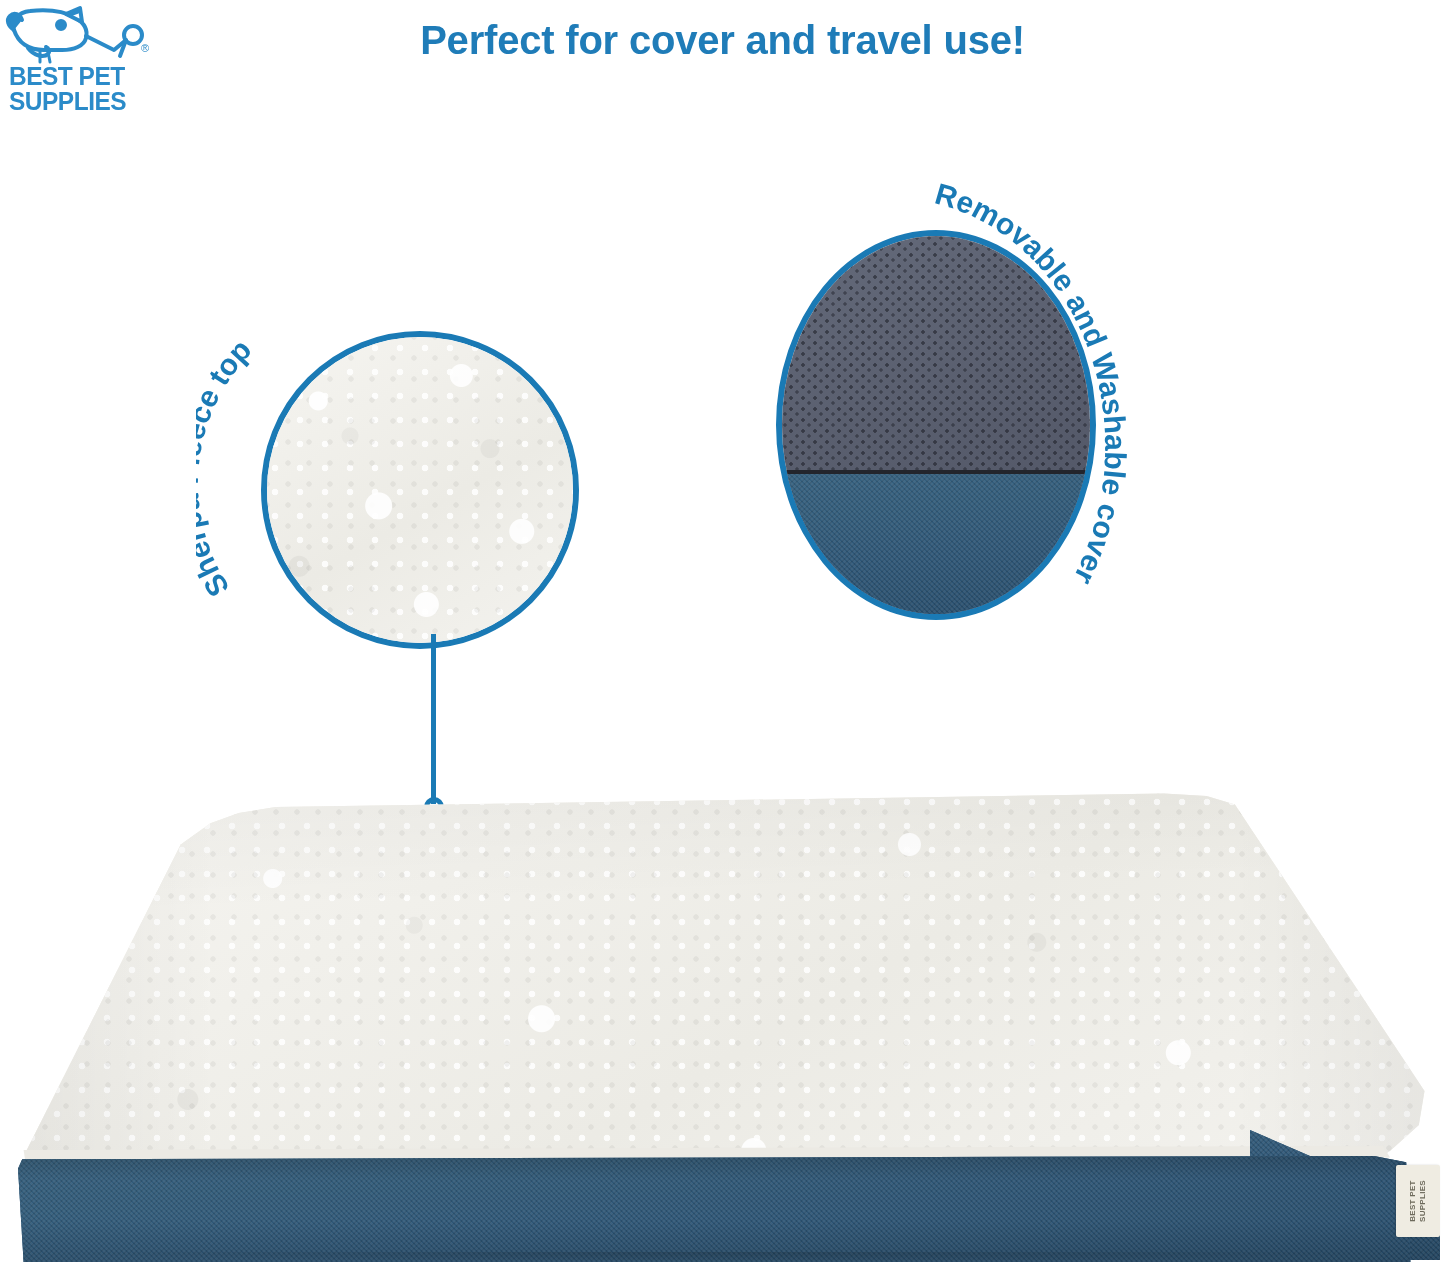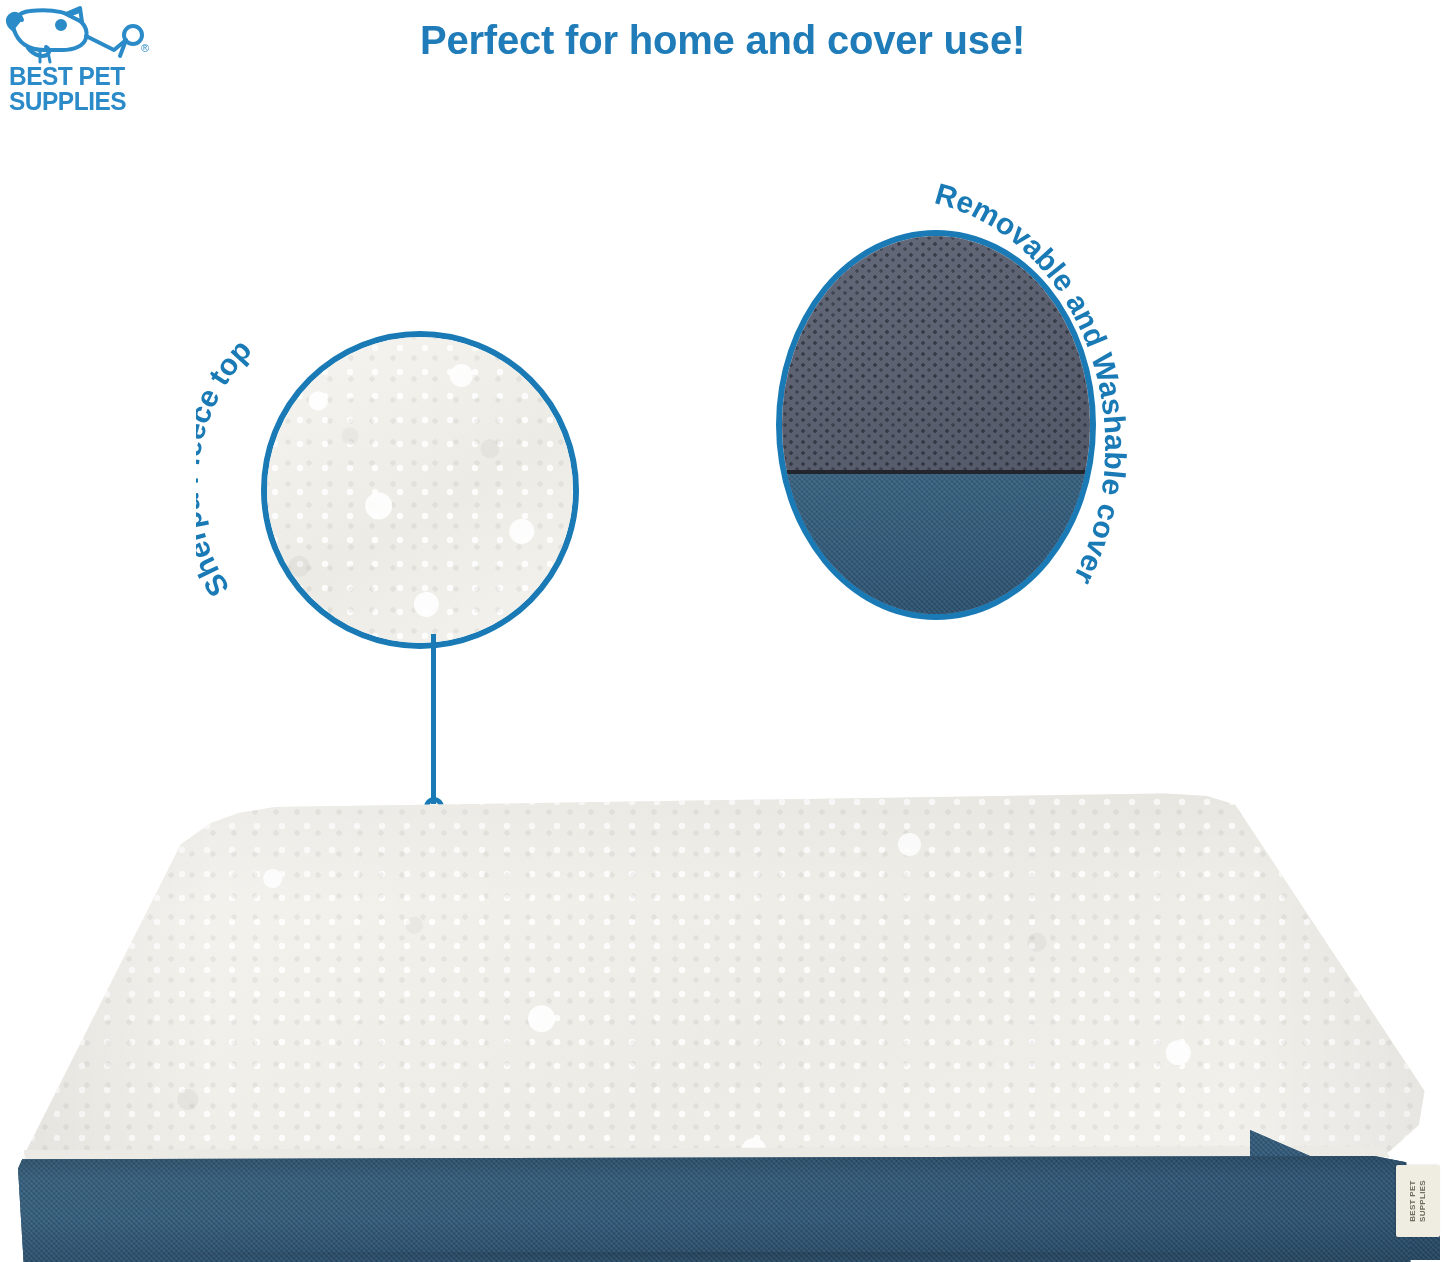--- a/index.html
+++ b/index.html
@@ -269,21 +269,21 @@
         <circle cx="57" cy="23" r="4" fill="#2b8bc9"></circle>
       </g>
       <text x="137" y="50" font-size="11" fill="#2b8bc9" font-family="Liberation Sans, sans-serif">®</text>
     </svg>
     <div class="logo-text">
       <div>BEST PET</div>
       <div>SUPPLIES</div>
     </div>
   </div>
 
-  <div id="headline">Perfect for home and cover use!</div>
+  <div id="headline">Perfect for cover and travel use!</div>
 
   <div class="callout" style="left:261px; top:331px; width:318px; height:318px;">
     <div class="callout-ring" style="width:318px; height:318px;">
       <div class="callout-fill sherpa-fill"></div>
     </div>
   </div>
   <svg class="arc-text" style="left:196px; top:266px; width:448px; height:448px;" viewBox="0 0 448 448">
     <defs>
       <path id="arcSherpa" d="M 40 330 A 186 186 0 0 1 250 42" fill="none"></path>
     </defs>

